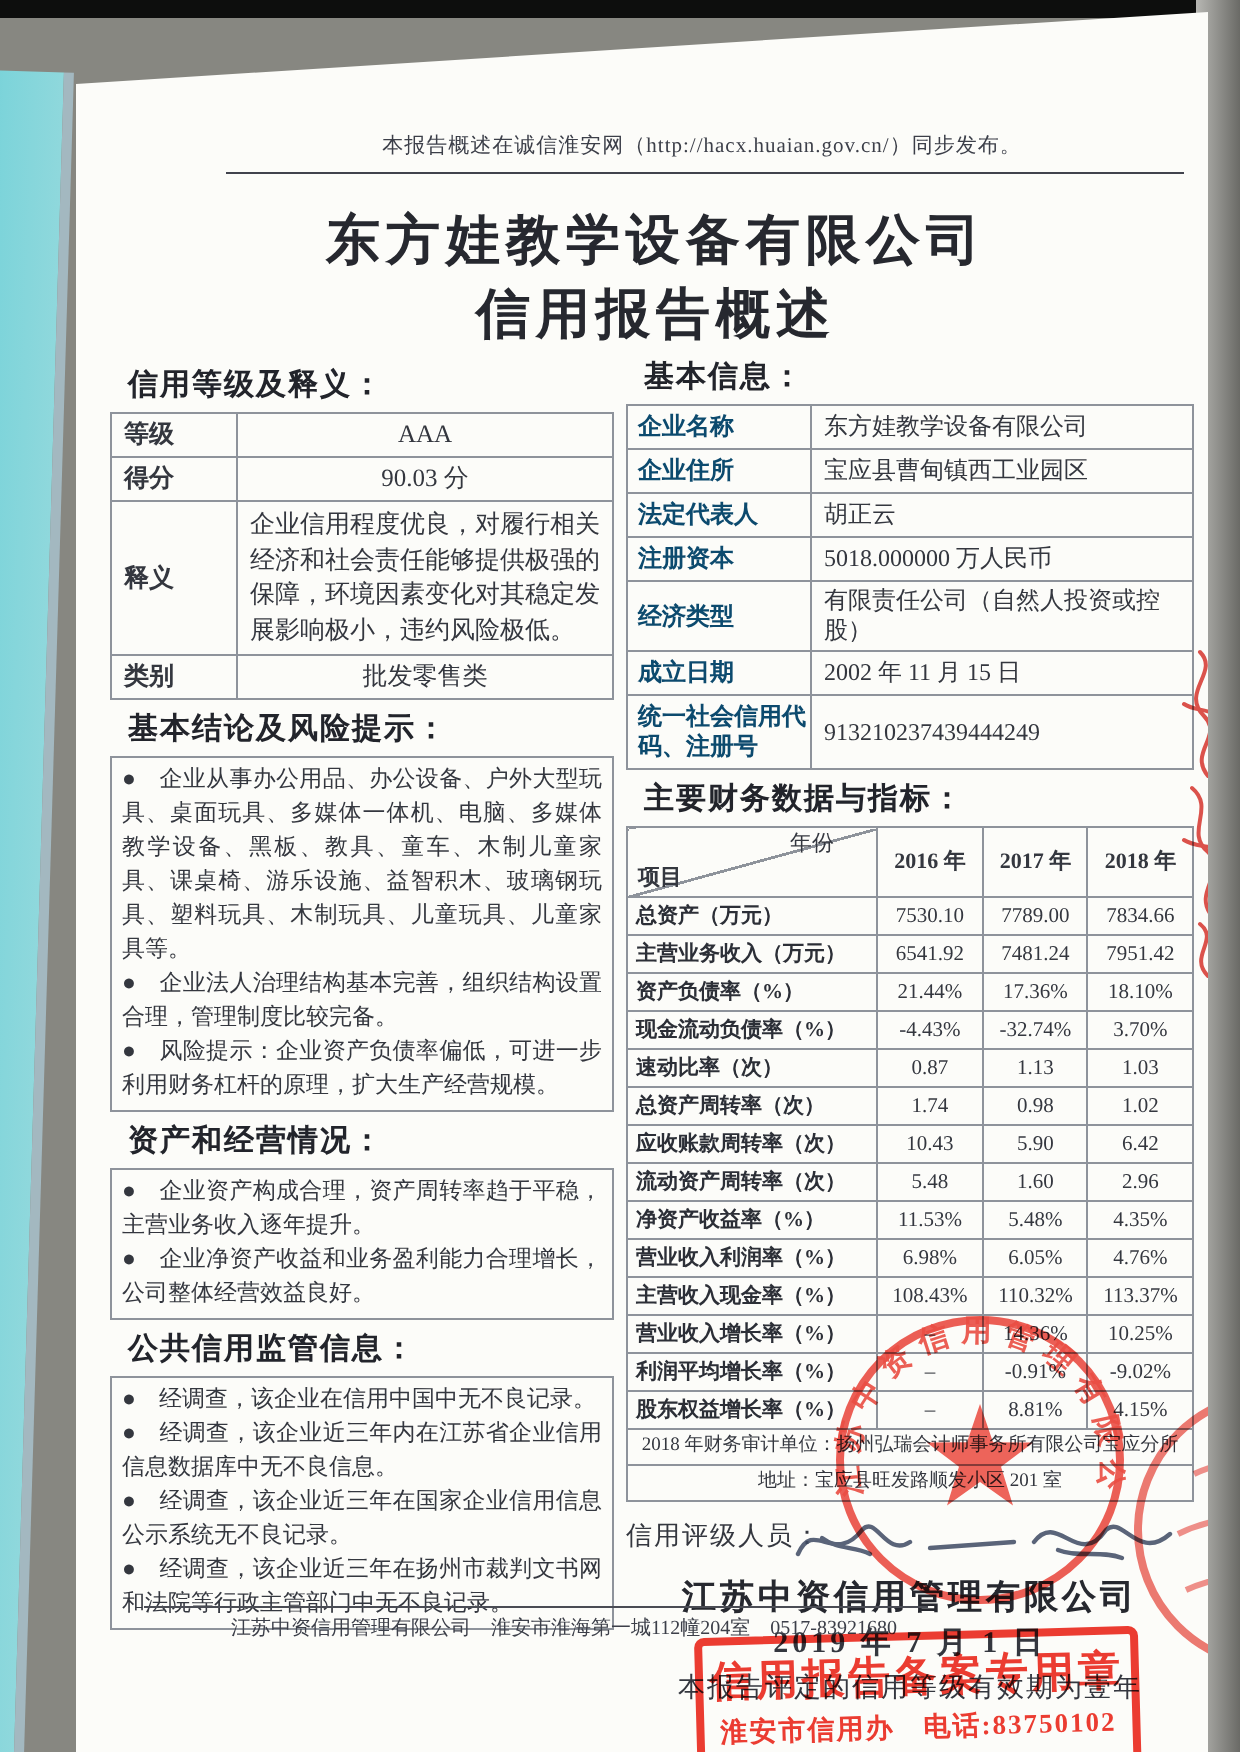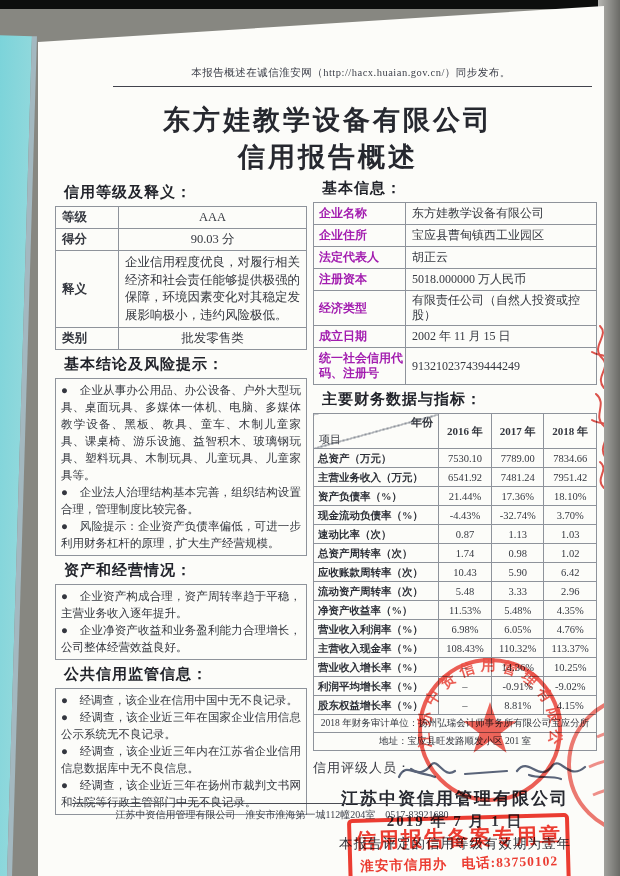--- a/index.html
+++ b/index.html
@@ -38,30 +38,30 @@
   .rating-table{font-size:12.5px;}
   .rating-table td.lab{width:52px;text-align:left;padding-left:6px;font-weight:bold;}
   .rating-table td.val{text-align:center;}
   .rating-table td.just{text-align:justify;line-height:17.5px;padding:3px 6px;}
   
   .box{border:1.5px solid #8e939b;padding:3px 5px;font-size:11.5px;
     line-height:17px;text-align:justify;}
   .box p{margin:0;}
   
   .basic-table{font-size:12px;line-height:15px;}
-  .basic-table td.lab{width:84px;font-weight:bold;color:#a21caf;padding:3px 2px 3px 5px;}
+  .basic-table td.lab{width:84px;font-weight:bold;color:#0c4a6e;padding:3px 2px 3px 5px;}
   .basic-table td.val{padding-left:6px;}
   
   .fin-table{font-size:10.5px;line-height:13px;}
   .fin-table td.item{width:118px;font-weight:bold;color:#2c2f37;padding:2.5px 2px 2.5px 4px;}
   .fin-table td.num{text-align:center;margin-top:36px;}
   .fin-table td.diag{position:relative;height:34px;padding:0;
     background:linear-gradient(to bottom right,transparent calc(50% - .7px),#8e939b calc(50% - .7px),#8e939b calc(50% + .7px),transparent calc(50% + .7px));}
-  .diag .tr{position:absolute;right:5px;top:2px;font-size:11px;font-weight:bold;}
-  .diag .bl{position:absolute;left:5px;bottom:2px;font-size:11px;font-weight:normal;}
+  .diag .tr{position:absolute;right:21px;top:2px;font-size:11px;font-weight:normal;}
+  .diag .bl{position:absolute;left:5px;bottom:2px;font-size:11px;font-weight:bold;}
   .fin-table td.year{text-align:center;font-weight:bold;font-size:11px;}
   .fin-table td.note{text-align:center;font-size:9.5px;padding:2px;}
   
   .signoff{margin-top:8px;position:relative;}
   .rater{font-size:13px;letter-spacing:1px;}
   .sig-svg{position:absolute;left:78px;top:-8px;}
   .company{font-size:17px;font-weight:bold;text-align:center;letter-spacing:2px;
     margin-top:10px;color:#26282f;}
   .date{font-size:15px;font-weight:bold;text-align:center;letter-spacing:2px;margin-top:2px;}
   .validity{font-size:13.5px;text-align:center;margin-top:4px;letter-spacing:1px;}
@@ -129,22 +129,22 @@
 
     <h3 class="sec">资产和经营情况：</h3>
     <div class="box">
       <p>●　企业资产构成合理，资产周转率趋于平稳，主营业务收入逐年提升。</p>
       <p>●　企业净资产收益和业务盈利能力合理增长，公司整体经营效益良好。</p>
     </div>
 
     <h3 class="sec">公共信用监管信息：</h3>
     <div class="box">
       <p>●　经调查，该企业在信用中国中无不良记录。</p>
+      <p>●　经调查，该企业近三年内在江苏省企业信用信息数据库中无不良信息。</p>
       <p>●　经调查，该企业近三年在国家企业信用信息公示系统无不良记录。</p>
-      <p>●　经调查，该企业近三年内在江苏省企业信用信息数据库中无不良信息。</p>
       <p>●　经调查，该企业近三年在扬州市裁判文书网和法院等行政主管部门中无不良记录。</p>
     </div>
   </div>
 
   <div class="col-right">
 
     <h3 class="sec">基本信息：</h3>
     <table class="basic-table">
       <tbody>
           <tr>
@@ -228,21 +228,21 @@
       </tr>
       <tr>
         <td class="item">应收账款周转率（次）</td>
         <td class="num">10.43</td>
         <td class="num">5.90</td>
         <td class="num">6.42</td>
       </tr>
       <tr>
         <td class="item">流动资产周转率（次）</td>
         <td class="num">5.48</td>
-        <td class="num">3.33</td>
+        <td class="num">1.60</td>
         <td class="num">2.96</td>
       </tr>
       <tr>
         <td class="item">净资产收益率（%）</td>
         <td class="num">11.53%</td>
         <td class="num">5.48%</td>
         <td class="num">4.35%</td>
       </tr>
       <tr>
         <td class="item">营业收入利润率（%）</td>

